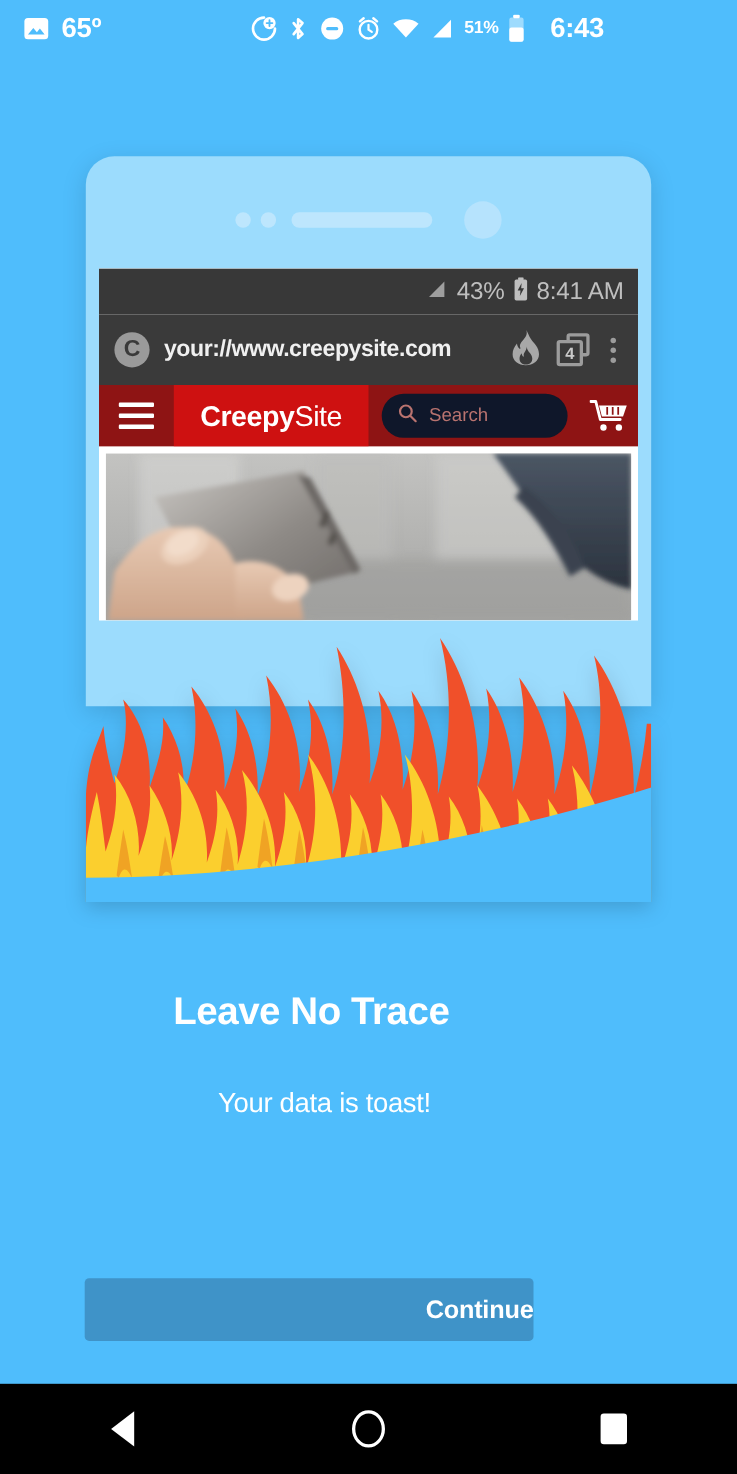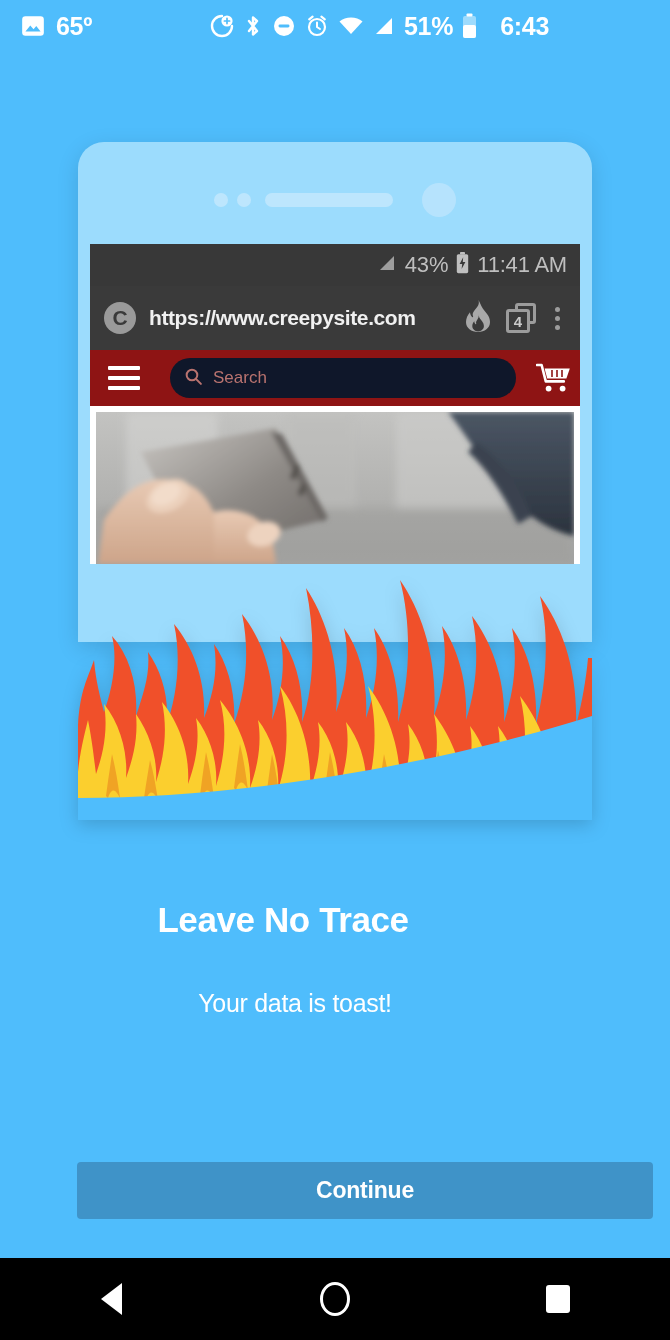--- a/index.html
+++ b/index.html
@@ -44,21 +44,21 @@
     font-weight: bold;
     letter-spacing: -0.3px;
   }
   .sys-time {
     font-size: 25px;
     font-weight: bold;
     letter-spacing: -0.3px;
     margin-left: 14px;
   }
   .sys-battery-pct {
-    font-size: 25px;
+    font-size: 16px;
     font-weight: bold;
     letter-spacing: -0.3px;
   }
   .sysicon { display: block; }
 
   
   .phone-wrap {
     position: absolute;
     top: 142px;
     left: 78px;
@@ -316,32 +316,33 @@
     line-height: 38px;
     margin-top: 27px;
     letter-spacing: -0.3px;
     padding-left: 24px;
   }
 
   .continue-btn {
     position: absolute;
     top: 1162px;
     left: 77px;
-    width: 576px;
+    width: 408px;
     height: 57px;
     background: #3F93C8;
     border: none;
     border-radius: 4px;
     color: #ffffff;
     font-family: "Liberation Sans", sans-serif;
     font-size: 23px;
     font-weight: bold;
     letter-spacing: -0.2px;
     z-index: 20;
     cursor: pointer;
+    text-align: right;
   }
 
   
   .navbar {
     position: absolute;
     bottom: 0; left: 0;
     width: 670px;
     height: 82px;
     background: #000000;
     display: flex;
@@ -455,26 +456,26 @@
         </svg>
       </span>
       <span class="brw-status-text">43%</span>
       <span>
         <svg width="13" height="22" viewBox="0 0 13 22">
           <rect x="4" y="0" width="5" height="2.6" rx="0.8" fill="#BFBFBF"></rect>
           <rect x="0.8" y="2.2" width="11.4" height="19" rx="1.6" fill="#BFBFBF"></rect>
           <path d="M7.2 5.3L3.6 12h2.6l-0.6 5 3.8-7H6.8z" fill="#383838"></path>
         </svg>
       </span>
-      <span class="brw-status-text">11:41 AM</span>
+      <span class="brw-status-text">8:41 AM</span>
     </div>
 
     <div class="brw-url">
       <span class="favicon">C</span>
-      <span class="url-text">https://www.creepysite.com</span>
+      <span class="url-text">your://www.creepysite.com</span>
       <span>
         <svg width="30" height="34" viewBox="0 0 30 34">
           <path d="M15.5 1c1.6 5.4-2.2 7.8-4.6 11.2-1.2 1.7-1.6 3.4-0.9 4.9 0.4 0.9-0.2 1.4-0.9 0.8-1.3-1.1-2-2.8-2.1-4.6C4.6 16 3 19.6 3 23c0 6.1 5.4 10 12 10s12-3.9 12-10c0-6.4-4.4-9.5-7.2-13.6C17.9 6.6 16.9 3.6 15.5 1z" fill="#A8A8A8"></path>
           <path d="M15.3 14.5c0.9 3 0.1 4.6-1.2 6.4-0.9 1.2-1.3 2.4-0.9 3.6 0.3 0.8-0.3 1-0.9 0.4-0.7-0.7-1-1.7-1-2.7-1.3 1.4-2 3.2-2 4.9 0 3.2 2.6 5.3 5.8 5.3s5.8-2.1 5.8-5.3c0-3.4-2.3-5.1-3.8-7.3-0.9-1.3-1.4-3.2-1.8-5.3z" fill="#3A3A3A"></path>
         </svg>
       </span>
       <span class="tabcount">
         <span class="sq-back"></span>
         <span class="sq-front">4</span>
       </span>
@@ -483,20 +484,25 @@
         <i></i>
         <i></i>
       </span>
     </div>
 
     <div class="site-header">
       <span class="hamburger">
         <i></i>
         <i></i>
         <i></i>
+      </span>
+      <span class="site-brandbox">
+        <span class="brand">
+          <b>Creepy</b><span>Site</span>
+        </span>
       </span>
       <span class="site-search">
         <span>
           <svg width="19" height="19" viewBox="0 0 20 20">
             <circle cx="8.4" cy="8.4" r="5.6" stroke="#B9736F" stroke-width="2.1" fill="none"></circle>
             <path d="M12.8 12.8l5 5" stroke="#B9736F" stroke-width="2.1" stroke-linecap="round"></path>
           </svg>
         </span>
         <span class="search-ph">Search</span>
       </span>

